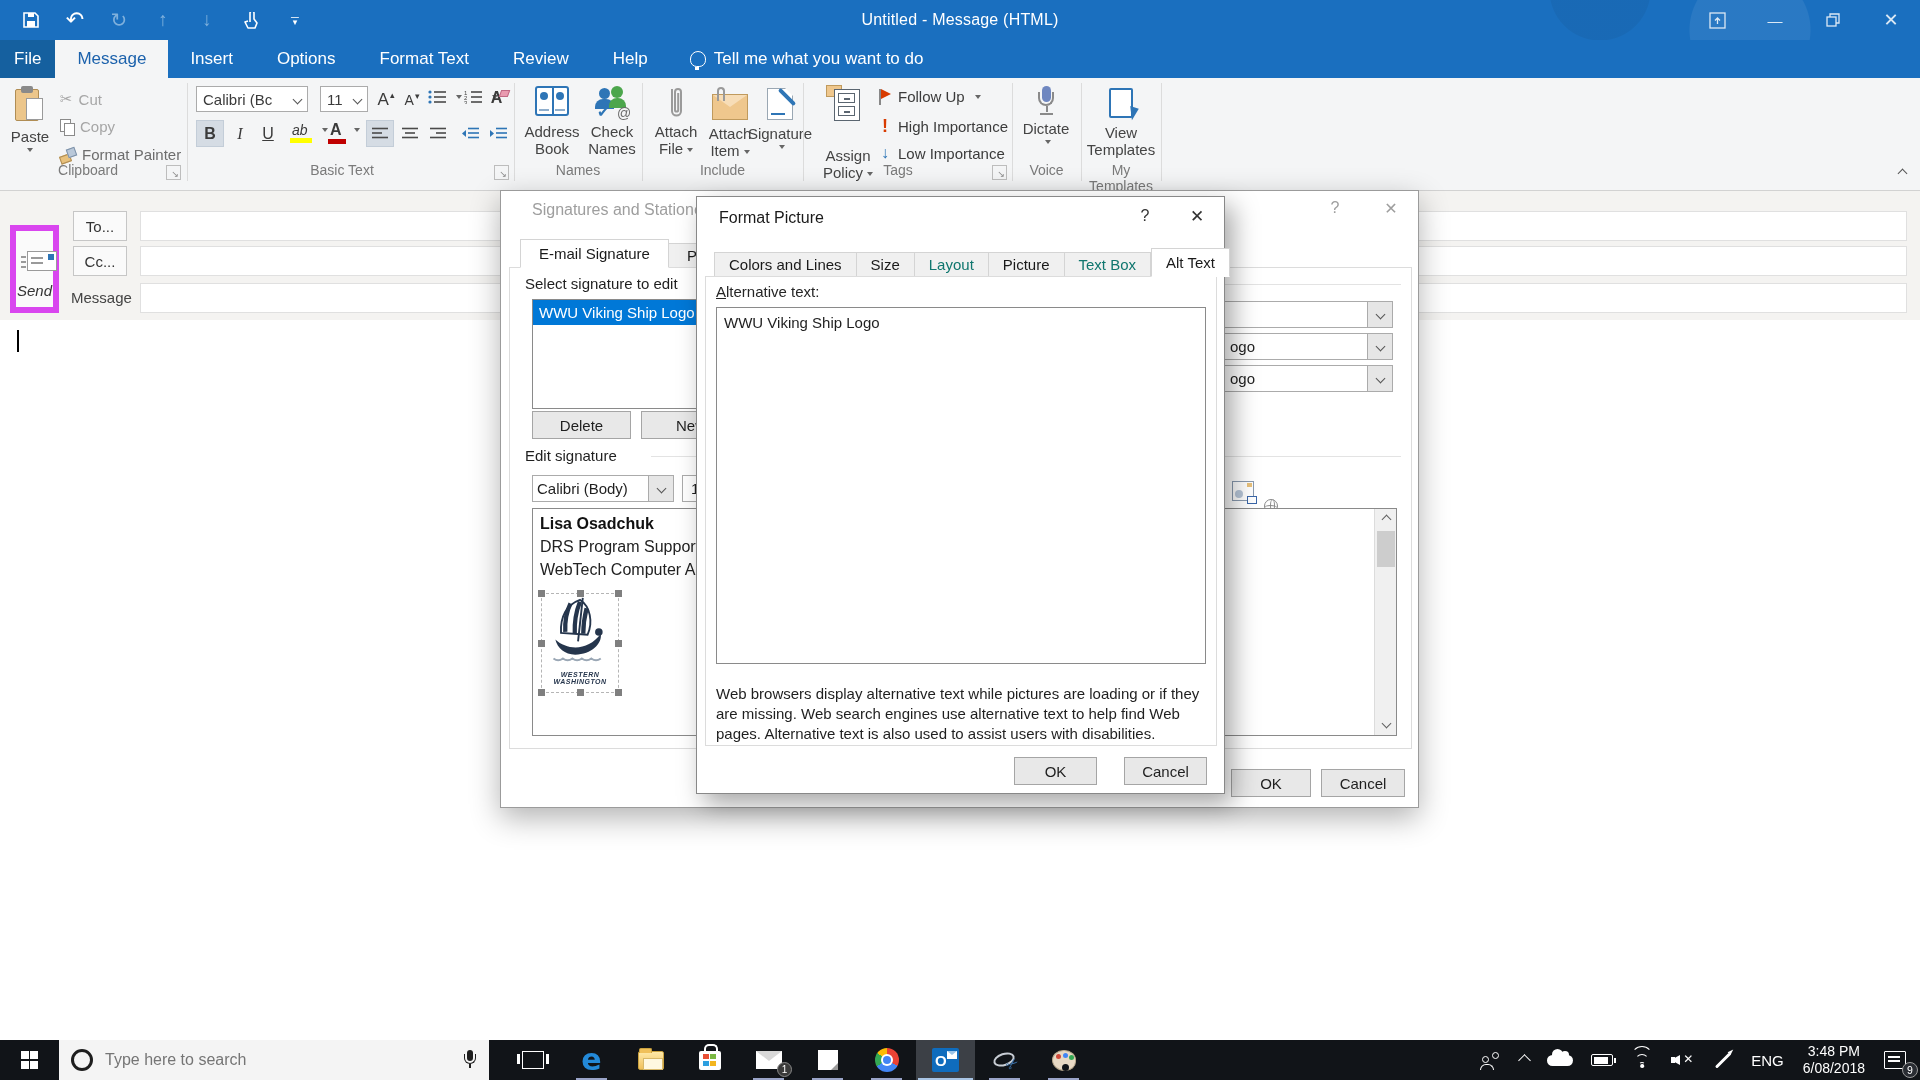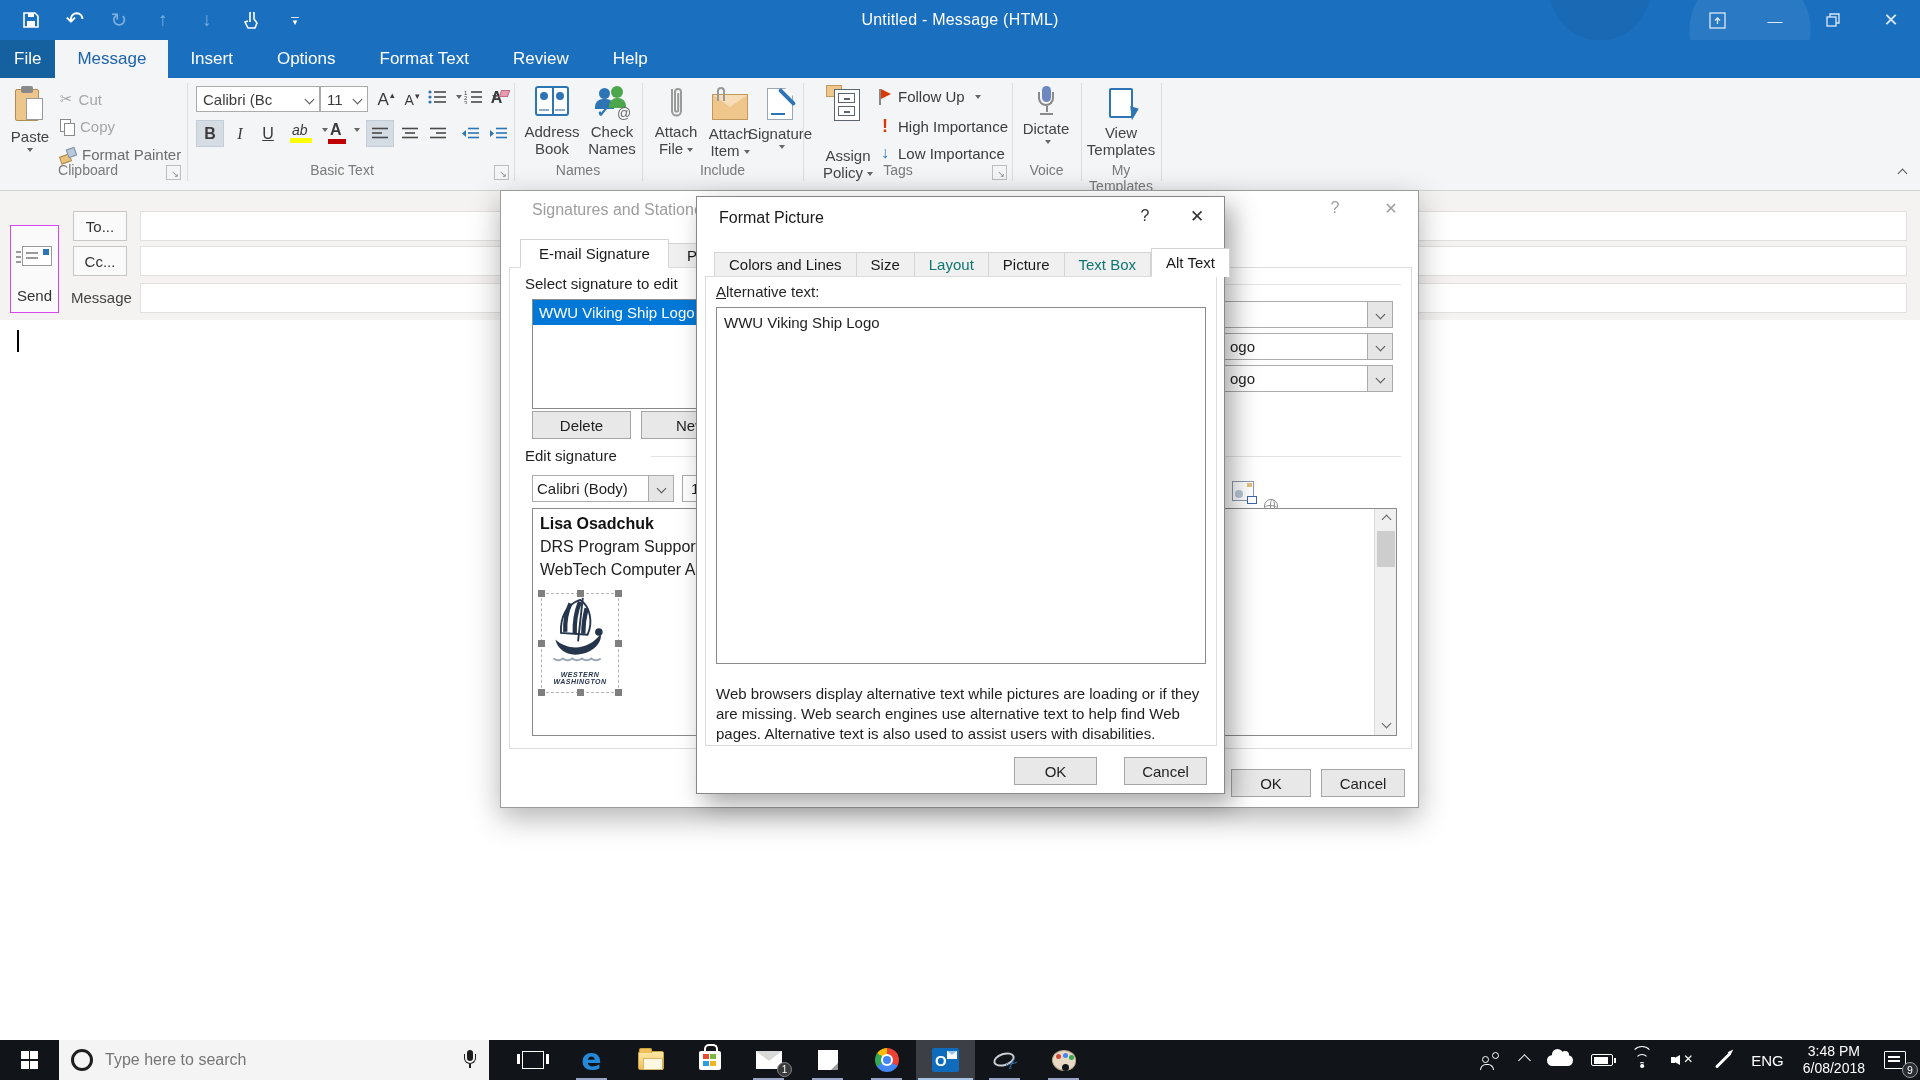--- a/index.html
+++ b/index.html
@@ -102,21 +102,21 @@
   .ic-mic .cap { position:absolute; left:6px; top:0; width:9px; height:16px; background:#6f87c0; border-radius:5px; }
   .ic-mic .u { position:absolute; left:2px; top:6px; width:16px; height:14px; border:2px solid #8a8a8a; border-top:none; border-radius:0 0 10px 10px; }
   .ic-mic .stem { position:absolute; left:9.5px; top:20px; width:2px; height:6px; background:#8a8a8a; }
   .ic-mic .base { position:absolute; left:4px; top:27px; width:13px; height:2px; background:#8a8a8a; }
   .ic-tpl { position:relative; width:24px; height:30px; background:#fff; border:2px solid #2e75b6; border-radius:2px; }
   .ic-tpl .bolt { position:absolute; right:-6px; bottom:-4px; width:0; height:0; border-left:6px solid transparent; border-right:3px solid transparent; border-top:13px solid #2e75b6; transform:rotate(18deg); }
   .collapse-ribbon { position:absolute; right:14px; top:92px; color:#6a6a6a; }
 
   
   .composehead { position:absolute; left:0; top:191px; width:1920px; height:129px; background:#f4f3f1; }
-  .sendbtn { position:absolute; left:10px; top:34px; width:49px; height:88px; background:#fafafa; border:1px solid #d946ef; display:flex; flex-direction:column; align-items:center; justify-content:flex-end; padding-bottom:8px; font-size:15px; color:#333; }
+  .sendbtn { position:absolute; left:10px; top:34px; width:49px; height:88px; background:#fafafa; border:6px solid #d946ef; display:flex; flex-direction:column; align-items:center; justify-content:flex-end; padding-bottom:8px; font-size:15px; color:#333;font-style:italic; }
   .sendbtn .env { position:absolute; top:20px; left:11px; width:30px; height:20px; background:#fff; border:1px solid #9a9a9a; }
   .sendbtn .env i { position:absolute; left:3px; top:5px; width:12px; height:1.5px; background:#9a9a9a; box-shadow:0 5px 0 #9a9a9a; }
   .sendbtn .env b { position:absolute; right:2px; top:2px; width:6px; height:6px; background:#2e75b6; }
   .sendbtn .env u { position:absolute; left:-7px; top:4px; width:5px; height:1.5px; background:#9a9a9a; box-shadow:0 5px 0 #9a9a9a, 0 10px 0 #9a9a9a; }
   .hfbtn { position:absolute; left:73px; width:54px; height:30px; background:#fafafa; border:1px solid #c6c6c6; display:flex; align-items:center; justify-content:center; color:#333; }
   .hfield { position:absolute; left:140px; width:1767px; height:30px; background:#fff; border:1px solid #e0e0e0; }
   .subjlabel { position:absolute; left:71px; top:98px; color:#444; }
   .bodyarea { position:absolute; left:0; top:320px; width:1920px; height:720px; background:#fff; }
   .caret { position:absolute; left:17px; top:10px; width:1.5px; height:22px; background:#000; }
   .fl::first-letter { text-decoration:underline; }
@@ -293,20 +293,24 @@
   </div>
 
   <div class="tabrow">
     <div class="rtab file">File</div>
     <div class="rtab active">Message</div>
     <div class="rtab">Insert</div>
     <div class="rtab">Options</div>
     <div class="rtab">Format Text</div>
     <div class="rtab">Review</div>
     <div class="rtab">Help</div>
+    <div class="tellme">
+      <span class="bulb"></span>
+      <span>Tell me what you want to do</span>
+    </div>
   </div>
 
   <div class="ribbon">
 
     <div class="bigbtn" style="left:8px; top:8px; width:44px;">
       <span class="clip-board">
           <i class="pad"></i>
           <i class="clipgrip"></i>
           <i class="page"></i>
         </span>
@@ -322,21 +326,21 @@
       <span>Copy</span>
     </div>
     <div class="smallrow" style="left:60px; top:68px; color:#6d6d6d;">
       <span class="brush"></span>
       <span>Format Painter</span>
     </div>
     <div class="glabel" style="left:0; width:176px;">Clipboard</div>
     <div class="launcher" style="left:166px;">↘</div>
     <div class="gsep" style="left:187px;"></div>
 
-    <div class="combo" style="left:196px; top:8px; width:124px;">
+    <div class="combo" style="left:196px; top:8px; width:112px;">
       <span style="white-space:nowrap; overflow:hidden;">Calibri (Bc</span>
         <span class="chv"></span>
     </div>
     <div class="combo" style="left:320px; top:8px; width:48px;">
       <span>11</span>
         <span class="chv"></span>
     </div>
     <div class="fmtbtn" style="left:372px; top:8px; font-size:17px;">
         <span>A</span>
         <span style="font-size:9px; margin:-10px 0 0 1px;">▴</span>

